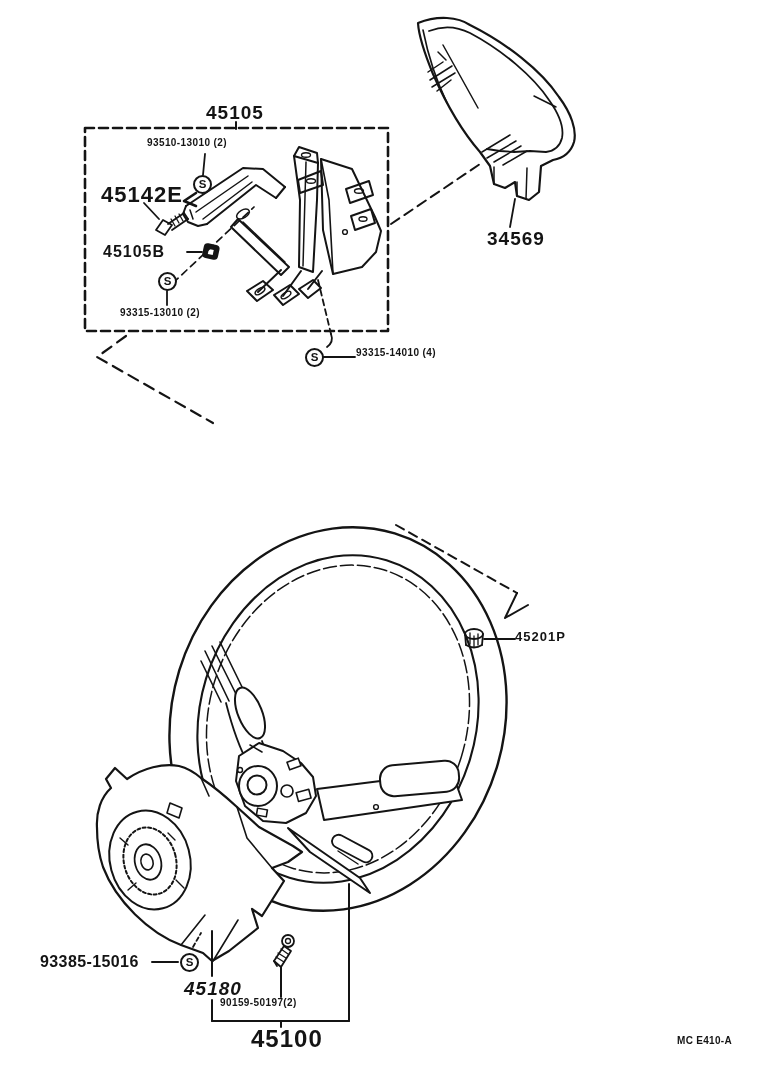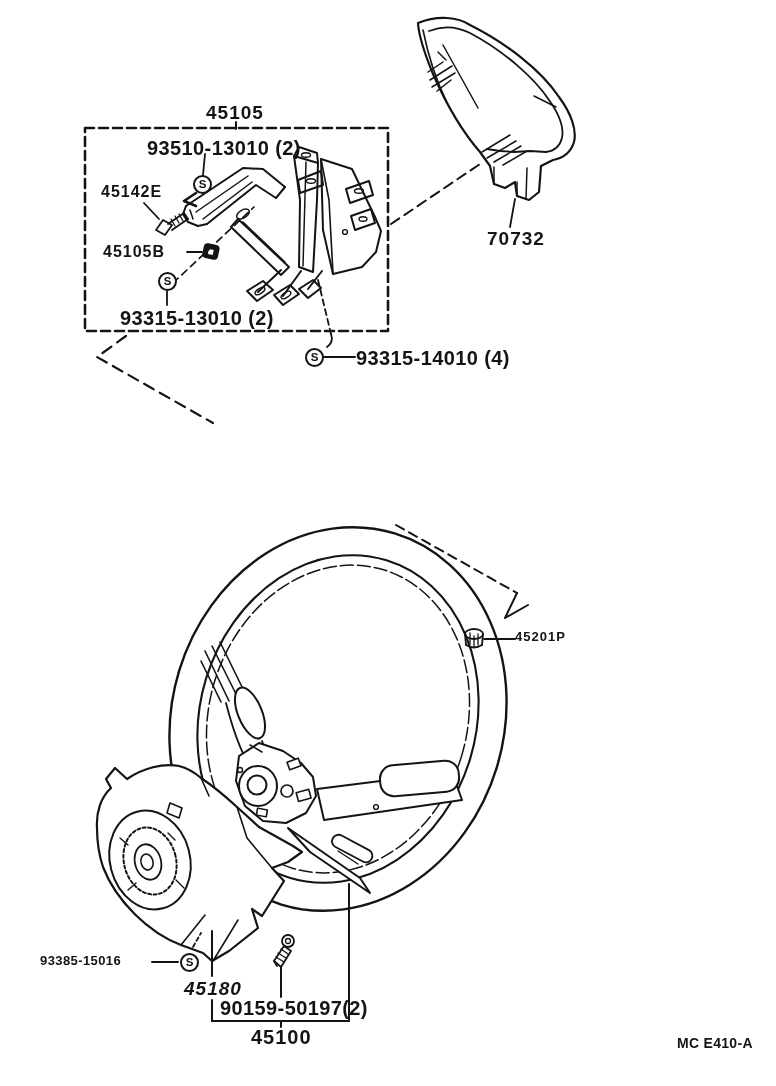--- a/index.html
+++ b/index.html
@@ -5,22 +5,22 @@
   html,body{margin:0;padding:0;background:#ffffff;}
   .canvas{
     position:relative;width:776px;height:1086px;background:#ffffff;
     font-family:"Liberation Sans",sans-serif;overflow:hidden;padding-left:20px;
   }
   .art{position:absolute;left:0;top:0;}
   .lbl{
     position:absolute;font-weight:700;color:#141414;white-space:nowrap;
     line-height:1;letter-spacing:1px;font-size:19px;
   }
-  .lbl.small{font-size:20px;letter-spacing:0.4px;}
-  .lbl.footer{font-size:14px;letter-spacing:0.3px;}
+  .lbl.small{font-size:10px;letter-spacing:0.4px;}
+  .lbl.footer{font-size:10px;letter-spacing:0.3px;}
   .s-symbol{
     position:absolute;width:19px;height:19px;border:2px solid #141414;
     border-radius:50%;box-sizing:border-box;display:flex;align-items:center;
     justify-content:center;font-size:11.5px;font-weight:700;color:#141414;
     background:#fff;line-height:1;
   }
 </style>
 </head>
 <body>
 
@@ -176,30 +176,30 @@
       <path d="M212,1000 L212,1021"></path>
       <path d="M281,967 L281,997"></path>
       <path d="M349,884 L349,1021"></path>
       <path d="M212,1021 L349,1021"></path>
       <path d="M281,1021 L281,1027"></path>
     </g>
   </svg>
 
   <div class="lbl" style="left:206px;top:103px;">45105</div>
   <div class="lbl small" style="left:147px;top:138px;">93510-13010 (2)</div>
-  <div class="lbl" style="left:101px;top:184px;font-size:16px;">45142E</div>
+  <div class="lbl" style="left:101px;top:184px;font-size:22px;">45142E</div>
   <div class="lbl" style="left:103px;top:244px;font-size:16px;">45105B</div>
   <div class="lbl small" style="left:120px;top:308px;">93315-13010 (2)</div>
   <div class="lbl small" style="left:356px;top:348px;text-align:center;">93315-14010 (4)</div>
-  <div class="lbl" style="left:487px;top:229px;">70732</div>
+  <div class="lbl" style="left:487px;top:229px;">34569</div>
   <div class="lbl" style="left:515px;top:630px;font-size:13px;">45201P</div>
-  <div class="lbl small" style="left:40px;top:954px;font-size:13px;">93385-15016</div>
+  <div class="lbl small" style="left:40px;top:954px;font-size:16px;">93385-15016</div>
   <div class="lbl" style="left:184px;top:979px;font-style:italic;">45180</div>
   <div class="lbl small" style="left:220px;top:998px;">90159-50197(2)</div>
-  <div class="lbl" style="left:251px;top:1027px;font-size:20px;">45100</div>
+  <div class="lbl" style="left:251px;top:1027px;font-size:24px;">45100</div>
   <div class="lbl footer" style="left:677px;top:1036px;">MC E410-A</div>
 
   <div class="s-symbol" style="left:193px;top:175px;">S</div>
   <div class="s-symbol" style="left:158px;top:272px;">S</div>
   <div class="s-symbol" style="left:305px;top:348px;">S</div>
   <div class="s-symbol" style="left:180px;top:953px;">S</div>
 
 </div>
 
 </body></html>

